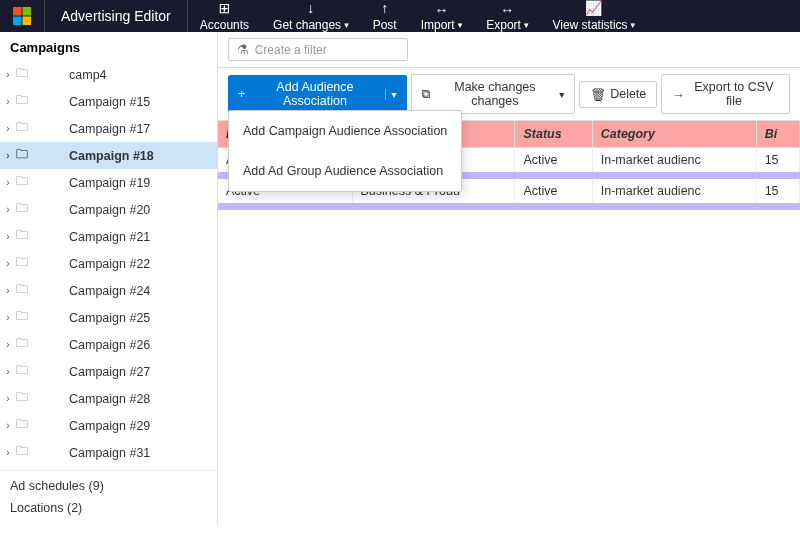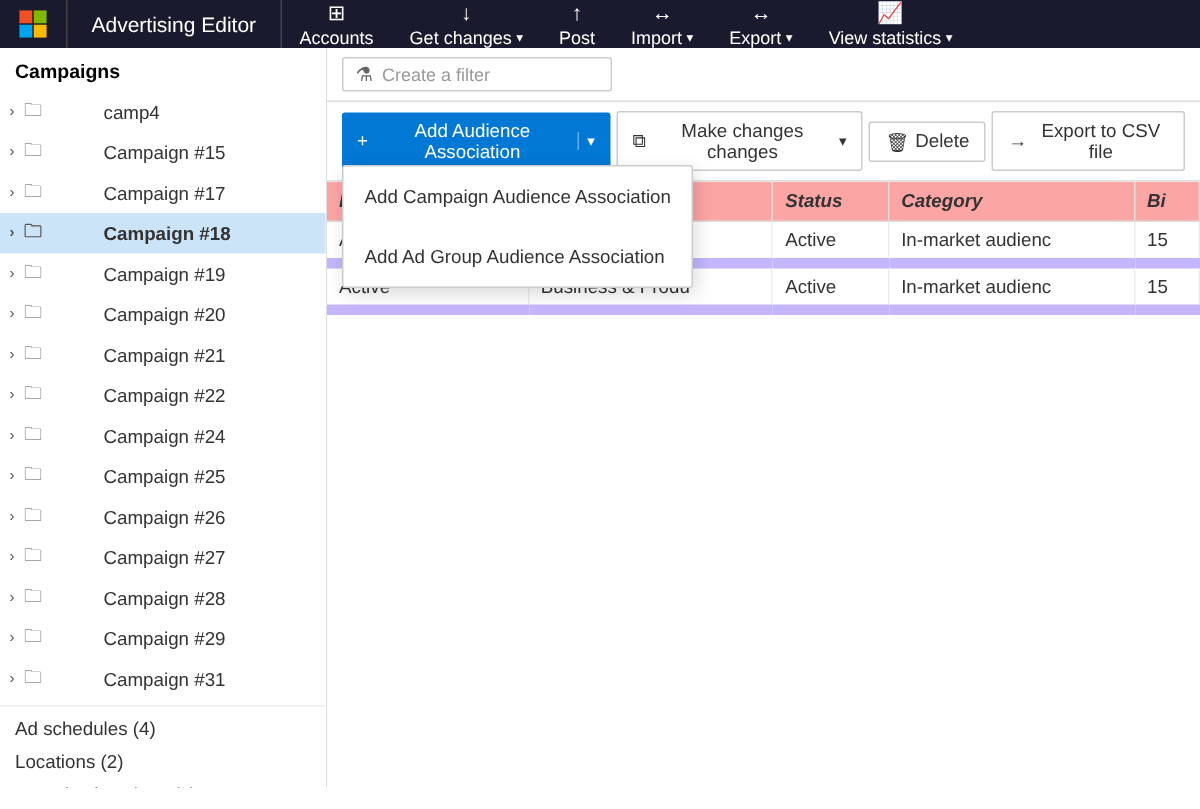--- a/index.html
+++ b/index.html
@@ -378,21 +378,21 @@
       <span class="item-label">Campaign #29</span>
     </div>
         <div class="sidebar-item">
       <span class="expand-arrow">›</span>
       <span class="folder-icon">🗀</span>
       <span class="item-label">Campaign #31</span>
     </div>
       </div>
 
     <div class="sidebar-bottom-items">
-      <div class="sidebar-bottom-item">Ad schedules (4)</div>
+      <div class="sidebar-bottom-item">Ad schedules (9)</div>
       <div class="sidebar-bottom-item">Locations (2)</div>
       <div class="sidebar-bottom-item">Negative locations (3)</div>
 
     </div>
   </div>
 
   <div class="content-area">
 
     <div class="filter-bar">
       <div class="filter-input">

